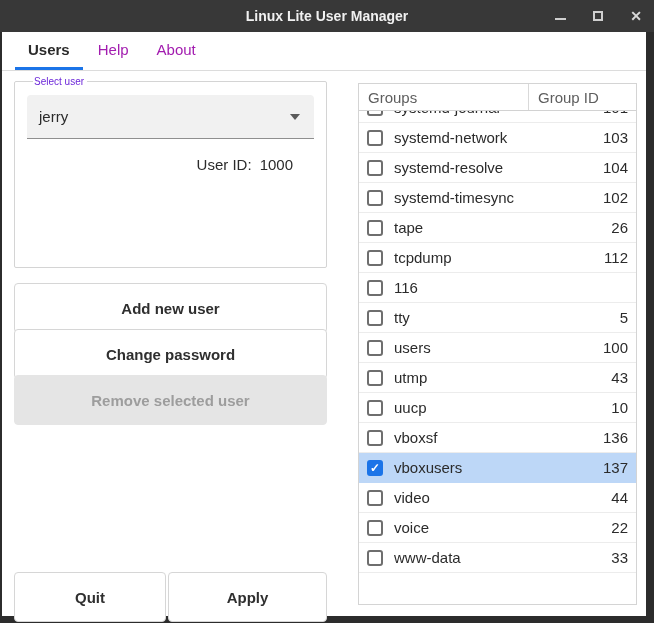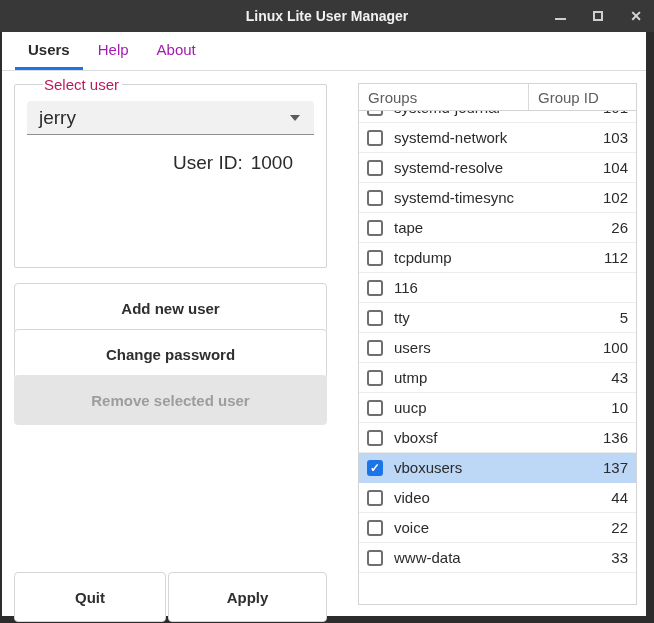--- a/index.html
+++ b/index.html
@@ -55,41 +55,41 @@
     border-bottom-color: var(--accent, #1b74e8);
   }
 
   
   .select-user {
     position: absolute; left: 12px; top: 44px; width: 313px; height: 192px;
     border: 1px solid #d4d4d4; border-radius: 2px;
     padding: 8px 12px 0 12px;
   }
   .select-user legend {
-    font-size: 15px; color: #be185d; padding: 0 3px 0 1px; margin-left: 16px;
+    font-size: 10px; color: #6d28d9; padding: 0 3px 0 1px; margin-left: 6px;
   }
   .combobox {
-    height: 34px; background: #f1f1f1;
+    height: 44px; background: #f1f1f1;
     border-bottom: 1px solid #8f8f8f;
     border-radius: 4px 4px 0 0;
     display: flex; align-items: center;
     padding: 0 14px 0 12px;
-    font-size: 19px; color: #2b2b2b;
+    font-size: 15px; color: #2b2b2b;
     cursor: default;
   }
   .combobox .cb-value { flex: 1; }
   .arrow-down {
     width: 0; height: 0;
     border-left: 5px solid transparent;
     border-right: 5px solid transparent;
     border-top: 6px solid #5a5a5a;
   }
   .userid-line {
     margin-top: 17px; text-align: right; padding-right: 21px;
-    font-size: 19px; color: #2b2b2b;
+    font-size: 15px; color: #2b2b2b;
   }
   .userid-line .uid-value { margin-left: 8px; }
 
   .btn {
     position: absolute; left: 12px; width: 313px; height: 50px;
     background: #ffffff; border: 1px solid #d6d6d6; border-radius: 4px;
     font-family: "Liberation Sans", sans-serif;
     font-size: 15px; font-weight: bold; color: #2f2f2f;
     cursor: default;
   }

